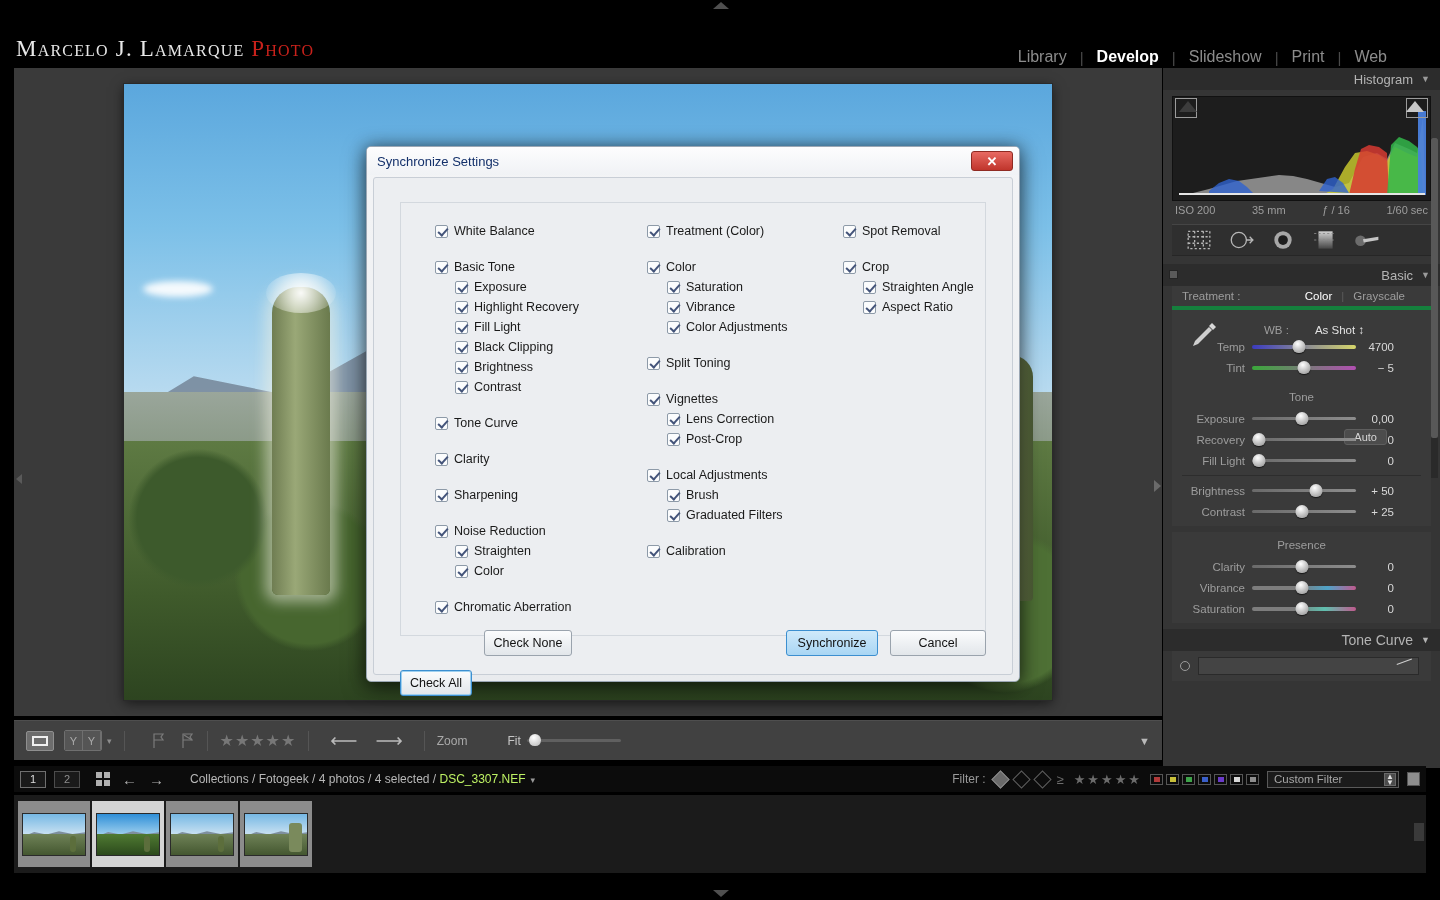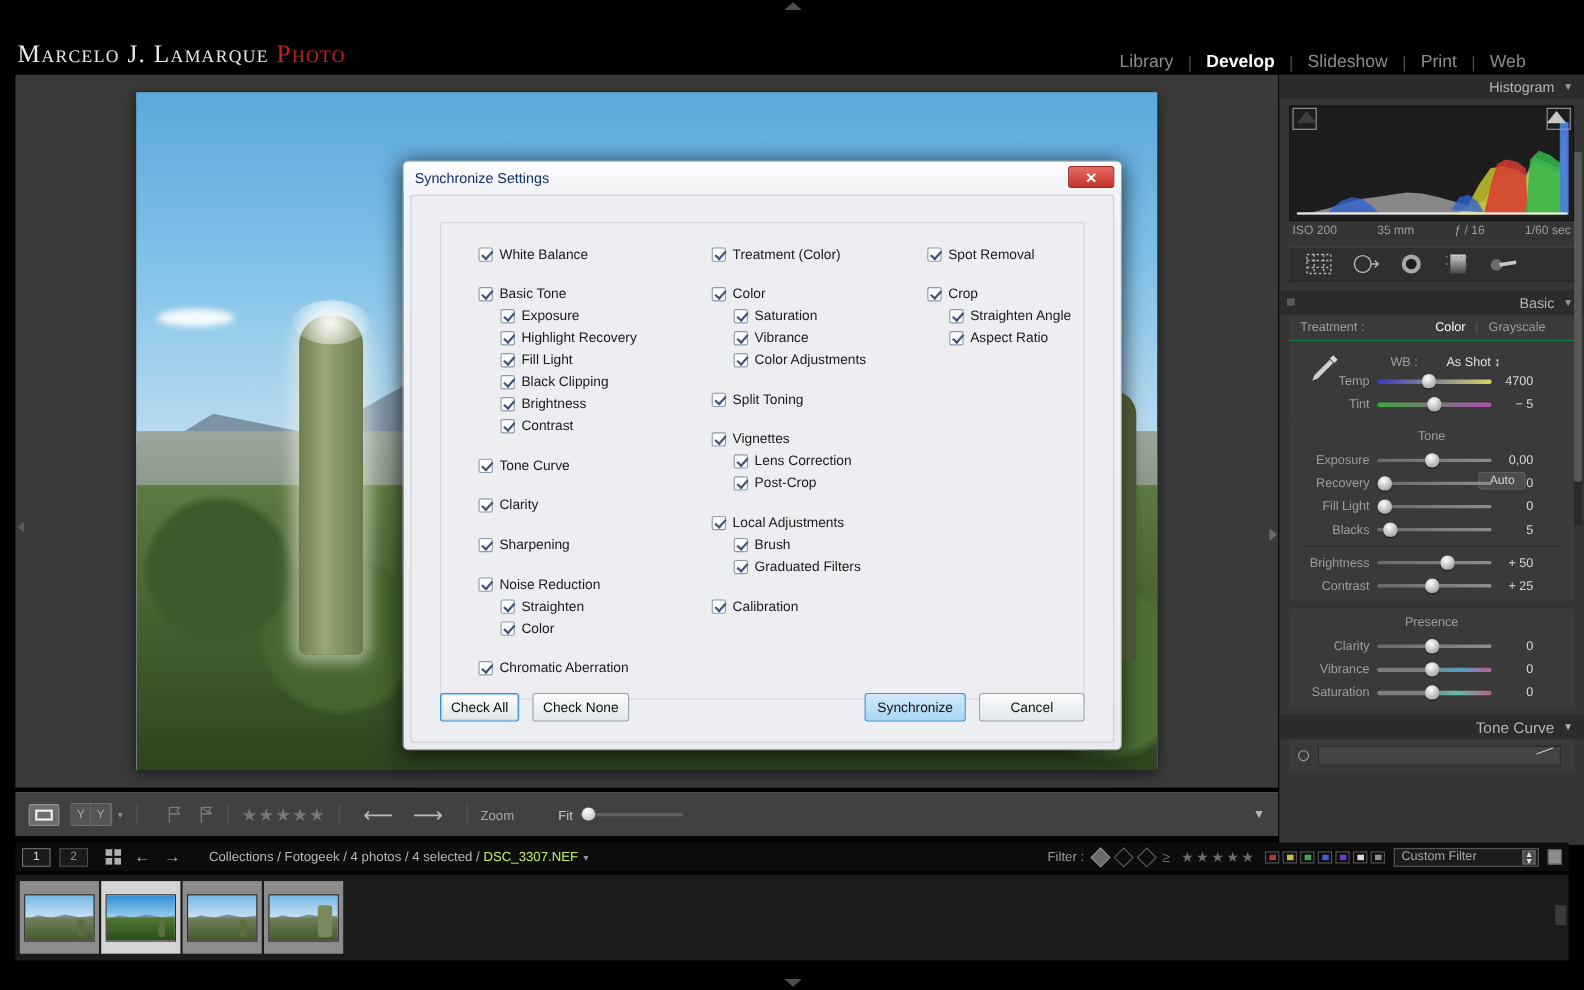--- a/index.html
+++ b/index.html
@@ -150,21 +150,21 @@
   .tool-strip {
     margin: 8px 9px 0 9px; height: 32px; background: #2f2f2f;
     border-top: 1px solid #454545; border-bottom: 1px solid #262626;
     display: flex; align-items: center; gap: 16px; padding-left: 14px;
   }
   .tool-strip .tool { width: 26px; height: 22px; opacity: .85; cursor: pointer; }
 
   .treat-row {
     margin: 0 9px; height: 24px; background: #3a3a3a;
     display: flex; align-items: center; font-size: 11.5px; color: #9d9d9d;
-    border-bottom: 1px solid #15803d;
+    border-bottom: 4px solid #15803d;
   }
   .treat-row .lbl { margin-left: 10px; }
   .treat-row .opts { margin-left: auto; margin-right: 26px; display: flex; gap: 9px; }
   .treat-row .opt { cursor: pointer; }
   .treat-row .opt.active { color: #fff; }
   .treat-row .pipe { color: #5d5d5d; }
 
   .wb-block { margin: 0 9px; background: #3a3a3a; padding: 4px 0 6px 0; position: relative; }
   .wb-row { display: flex; align-items: flex-end; font-size: 11.5px; color: #b0b0b0; height: 22px; }
   .wb-row .wbl { margin-left: 92px; color: #9d9d9d; }
@@ -418,21 +418,21 @@
   .dlg-buttons {
     position: absolute; left: 26px; right: 26px; bottom: 18px; height: 26px;
   }
   .win-btn {
     position: absolute; height: 26px; border: 1px solid #9aa3ad; border-radius: 3px;
     background: linear-gradient(#fbfcfd, #e2e6ea);
     font-size: 12.5px; color: #111;
     display: flex; align-items: center; justify-content: center; cursor: pointer;
   }
   .win-btn.focused {
-    border-color: #3c8fd0; box-shadow: 0 0 0 1px #9fd0ef inset;
+    border-color: #3c8fd0; box-shadow: 0 0 0 1px #9fd0ef inset; margin-top: 40px;
   }
   .win-btn.default {
     background: linear-gradient(#cfe9fa, #a9d6f4);
     border-color: #3c8fd0;
   }
 </style>
 </head>
 <body>
 
 <div id="app">
@@ -604,27 +604,20 @@
           </span>
         <span class="val">0</span>
       </div>
       <div class="slider-row">
         <span class="name">Fill Light</span>
         <span class="track">
             <i class="knob" style="left:7%"></i>
           </span>
         <span class="val">0</span>
       </div>
-      <div class="slider-row">
-        <span class="name">Blacks</span>
-        <span class="track">
-            <i class="knob" style="left:12%"></i>
-          </span>
-        <span class="val">5</span>
-      </div>
       <div class="divider"></div>
       <div class="slider-row">
         <span class="name">Brightness</span>
         <span class="track">
             <i class="knob" style="left:62%"></i>
           </span>
         <span class="val">+ 50</span>
       </div>
       <div class="slider-row">
         <span class="name">Contrast</span>

